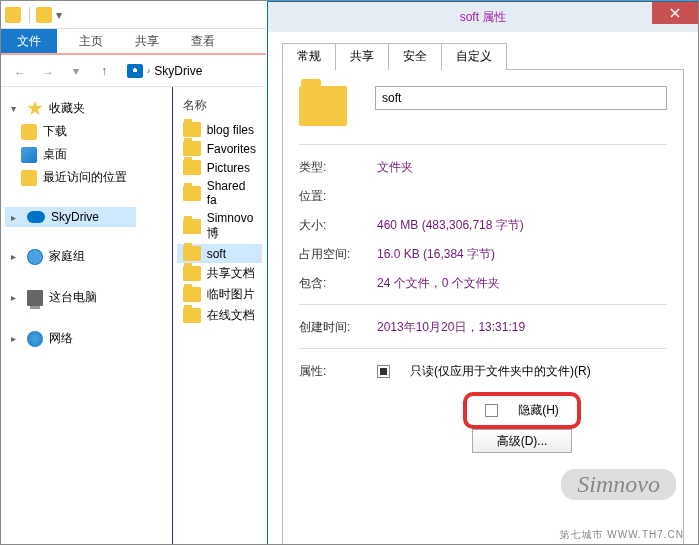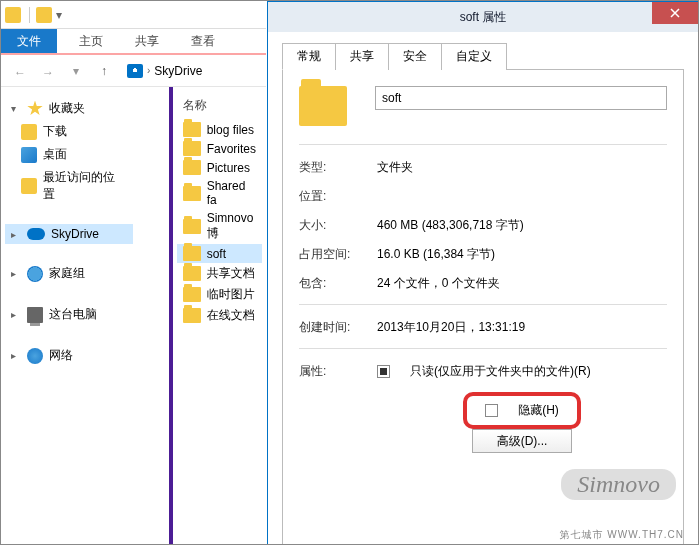--- a/index.html
+++ b/index.html
@@ -37,42 +37,42 @@
 .ico.star { background: #f5c842; clip-path: polygon(50% 0%, 61% 35%, 98% 35%, 68% 57%, 79% 91%, 50% 70%, 21% 91%, 32% 57%, 2% 35%, 39% 35%); }
 .ico.folder { background: #f5c842; }
 .ico.desktop { background: linear-gradient(135deg, #4aa3df, #1979ca); }
 .ico.recent { background: #f5c842; }
 .ico.skydrive { width: 18px; height: 12px; background: #0072c6; border-radius: 6px; position: relative; }
 .ico.group { background: radial-gradient(circle, #4aa3df 0 60%, #1979ca 61% 100%); border-radius: 50%; }
 .ico.pc { background: #666; border-radius: 1px; position: relative; }
 .ico.pc::after { content: ""; position: absolute; bottom: -3px; left: 3px; right: 3px; height: 3px; background: #999; }
 .ico.net { background: radial-gradient(circle, #4aa3df, #1979ca); border-radius: 50%; }
 
-.file-pane { flex: 1; border-left: 4px solid #4c1d95; padding: 8px 4px; margin-left: 32px; }
+.file-pane { flex: 1; border-left: 1px solid #4c1d95; padding: 8px 4px; margin-left: 32px; }
 .col-header { color: #444; padding: 2px 6px 6px; }
 .file-item { display: flex; align-items: center; gap: 6px; padding: 2px 6px; cursor: pointer; }
 .file-item.sel { background: #cde8ff; }
 .fico { width: 18px; height: 15px; background: #f5c842; border-radius: 1px; flex-shrink: 0; position: relative; }
 .fico::before { content: ""; position: absolute; top: -3px; left: 1px; width: 8px; height: 3px; background: #f5c842; border-radius: 1px 1px 0 0; }
 
 
 .dialog { position: absolute; left: 266px; top: 0; width: 432px; height: 544px; background: #fff; border: 1px solid #0072c6; }
-.dlg-title { height: 30px; background: #e5ecf3; display: flex; align-items: center; justify-content: center; color: #0f172a; position: relative; font-size: 13px; }
+.dlg-title { height: 30px; background: #e5ecf3; display: flex; align-items: center; justify-content: center; color: #a21caf; position: relative; font-size: 13px; }
 .dlg-close { position: absolute; right: 0; top: 0; width: 46px; height: 22px; background: #c75050; display: flex; align-items: center; justify-content: center; cursor: pointer; }
 .dlg-close svg { width: 10px; height: 10px; }
 .dlg-body { padding: 10px 14px; }
 .tabs { display: flex; border-bottom: 1px solid #bbb; }
 .tab { padding: 4px 14px; border: 1px solid #bbb; border-bottom: none; background: #fff; margin-right: -1px; cursor: pointer; position: relative; top: 1px; }
 .tab.active { background: #fff; border-bottom: 1px solid #fff; }
 .tab-content { border: 1px solid #bbb; border-top: none; padding: 16px 16px 20px; height: 478px; }
 
 .row { display: flex; align-items: center; margin-bottom: 12px; }
 .row.big { align-items: flex-start; margin-bottom: 18px; }
 .label { width: 78px; color: #333; }
-.value { color: #000000; }
+.value { color: #701a75; }
 .big-ico { width: 48px; height: 40px; background: #f5c842; border-radius: 2px; position: relative; margin-right: 28px; }
 .big-ico::before { content: ""; position: absolute; top: -7px; left: 2px; width: 20px; height: 7px; background: #f5c842; border-radius: 2px 2px 0 0; }
 .name-input { flex: 1; height: 24px; border: 1px solid #aaa; padding: 0 6px; }
 .hr { height: 1px; background: #ddd; margin: 8px 0 14px; }
 
 .attr-check { display: flex; align-items: center; gap: 20px; }
 .cb { width: 13px; height: 13px; border: 1px solid #888; display: inline-flex; align-items: center; justify-content: center; background: #fff; }
 .cb.ind::after { content: ""; width: 7px; height: 7px; background: #333; }
 .red-box { border: 4px solid #e03030; border-radius: 10px; padding: 6px 18px; display: inline-flex; }
 .adv-btn { height: 24px; padding: 0 24px; border: 1px solid #aaa; background: linear-gradient(#fff, #eee); cursor: pointer; }

